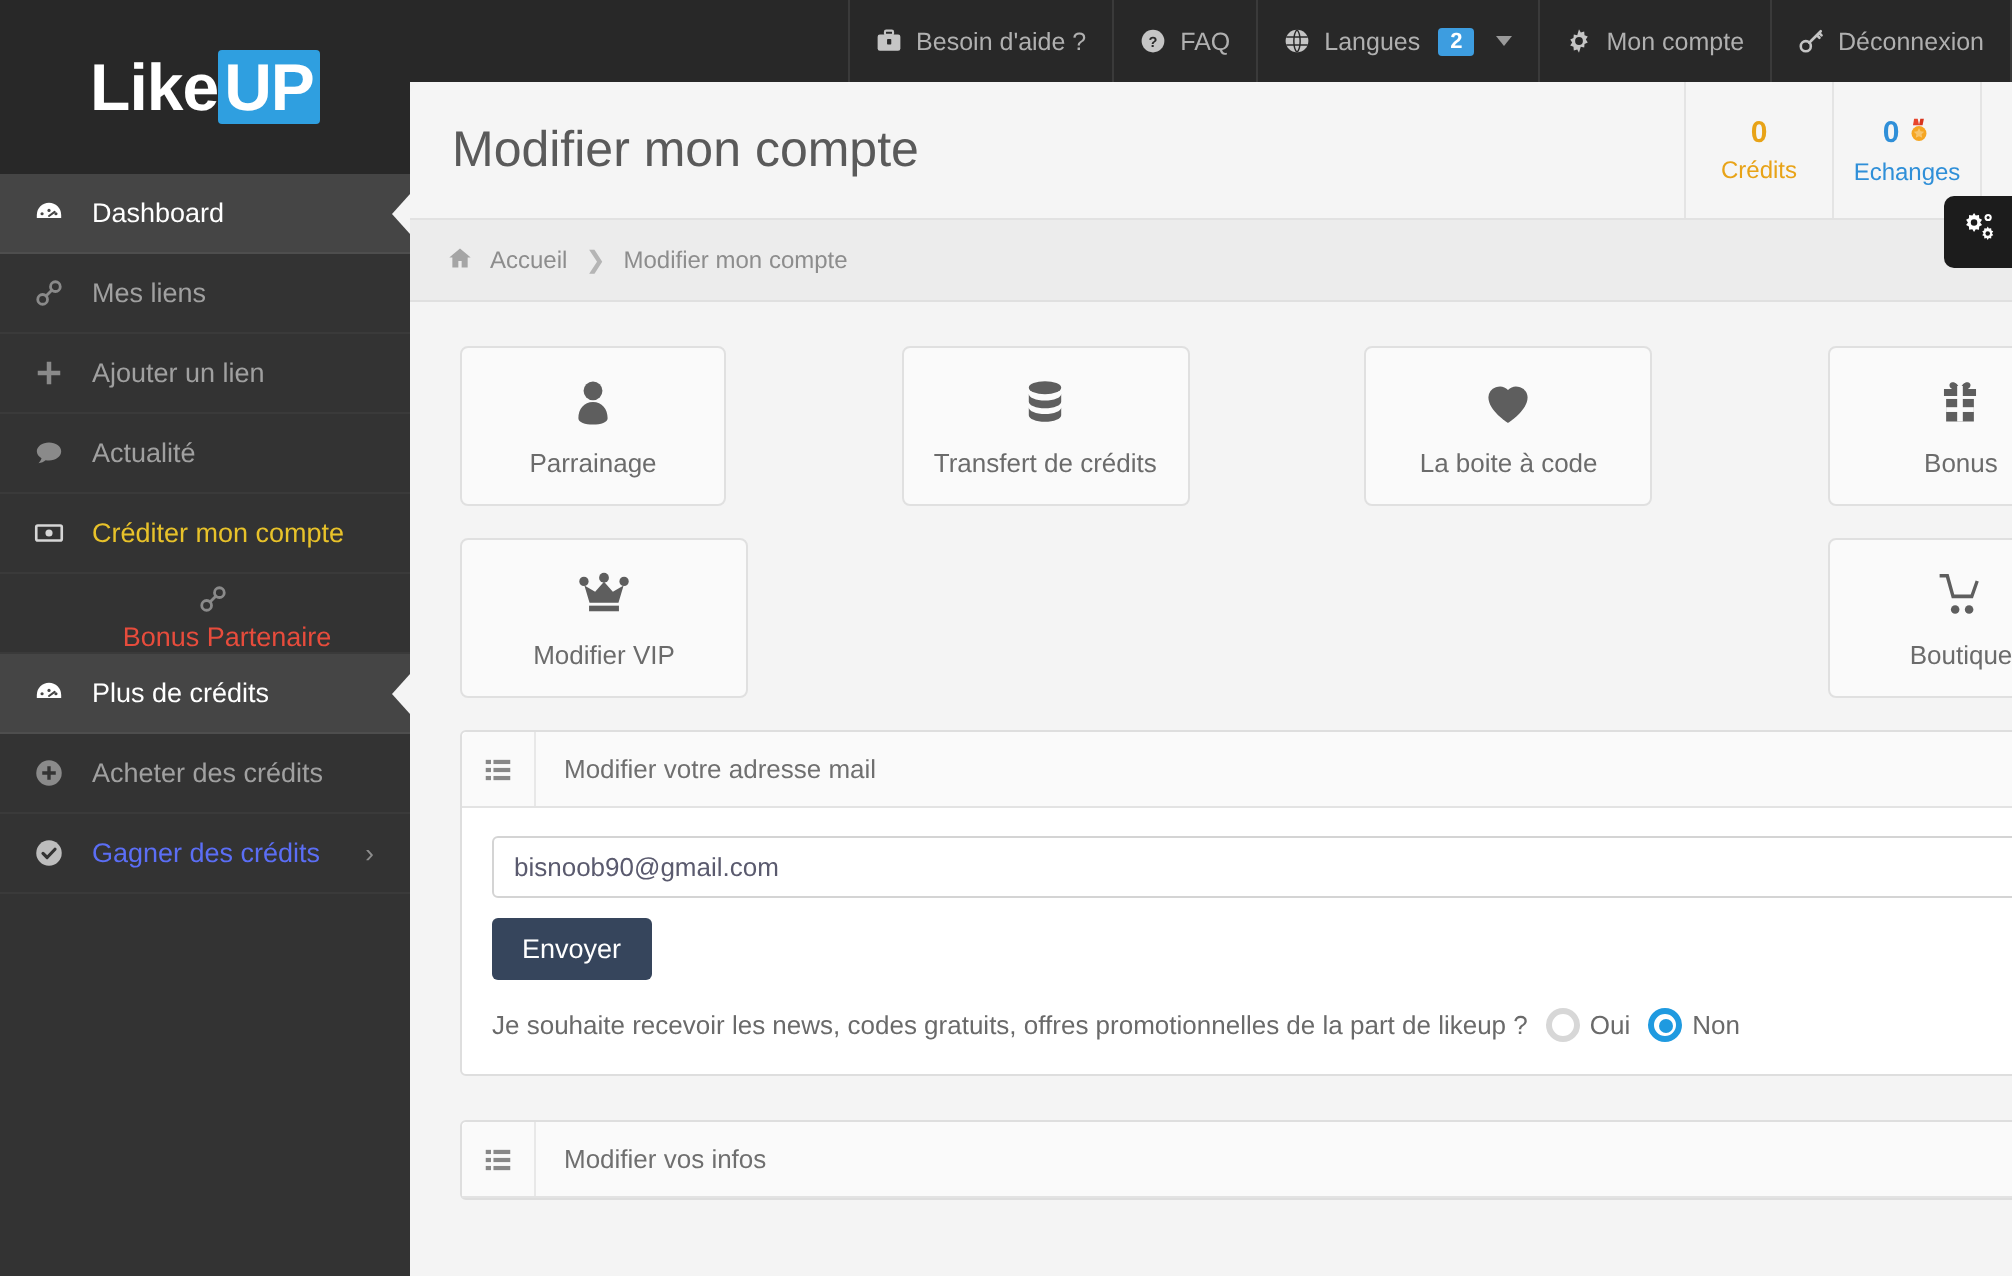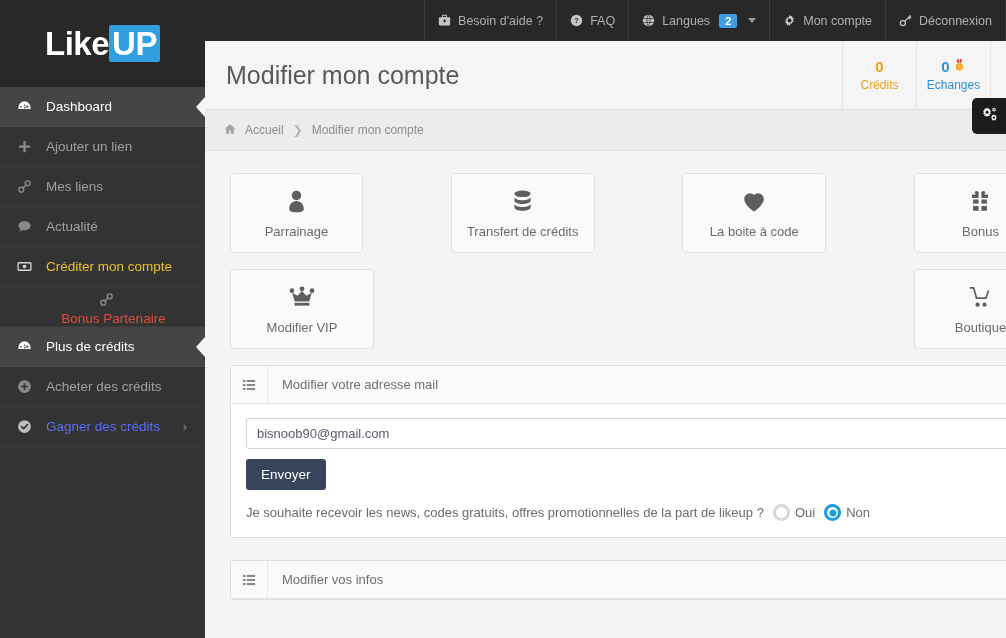--- a/index.html
+++ b/index.html
@@ -256,36 +256,36 @@
             <circle cx="8" cy="6.6" r="0.85" fill="#454545"></circle>
             <circle cx="11.7" cy="8.4" r="0.85" fill="#454545"></circle>
             <path d="M8 9.6l3-2.2" stroke="#454545" stroke-width="1.1" stroke-linecap="round"></path>
           </svg>
       </span>
       <span class="mi-lb">Dashboard</span>
     </div>
 
     <div class="menu-item">
       <span class="mi-ic">
-        <svg width="15" height="15" viewBox="0 0 16 16" fill="currentColor">
-            <path d="M6.8 2h2.4v4.8H14v2.4H9.2V14H6.8V9.2H2V6.8h4.8z"></path>
-          </svg>
-      </span>
-      <span class="mi-lb">Ajouter un lien</span>
-    </div>
-
-    <div class="menu-item">
-      <span class="mi-ic">
         <svg width="15" height="15" viewBox="0 0 16 16" fill="none" stroke="currentColor" stroke-width="1.5">
             <circle cx="4.6" cy="11.4" r="2.6"></circle>
             <circle cx="11.4" cy="4.6" r="2.6"></circle>
             <path d="M6.4 9.6l3.2-3.2" stroke-linecap="round"></path>
           </svg>
       </span>
       <span class="mi-lb">Mes liens</span>
+    </div>
+
+    <div class="menu-item">
+      <span class="mi-ic">
+        <svg width="15" height="15" viewBox="0 0 16 16" fill="currentColor">
+            <path d="M6.8 2h2.4v4.8H14v2.4H9.2V14H6.8V9.2H2V6.8h4.8z"></path>
+          </svg>
+      </span>
+      <span class="mi-lb">Ajouter un lien</span>
     </div>
 
     <div class="menu-item">
       <span class="mi-ic">
         <svg width="15" height="15" viewBox="0 0 16 16" fill="currentColor">
             <path d="M8 2.4c-3.6 0-6.5 2.1-6.5 4.7 0 1.5 1 2.9 2.5 3.7-0.2 0.9-0.8 1.9-1.6 2.6 1.5-0.2 2.9-0.8 3.8-1.6 0.6 0.1 1.2 0.2 1.8 0.2 3.6 0 6.5-2.1 6.5-4.9S11.6 2.4 8 2.4z"></path>
           </svg>
       </span>
       <span class="mi-lb">Actualité</span>
     </div>

